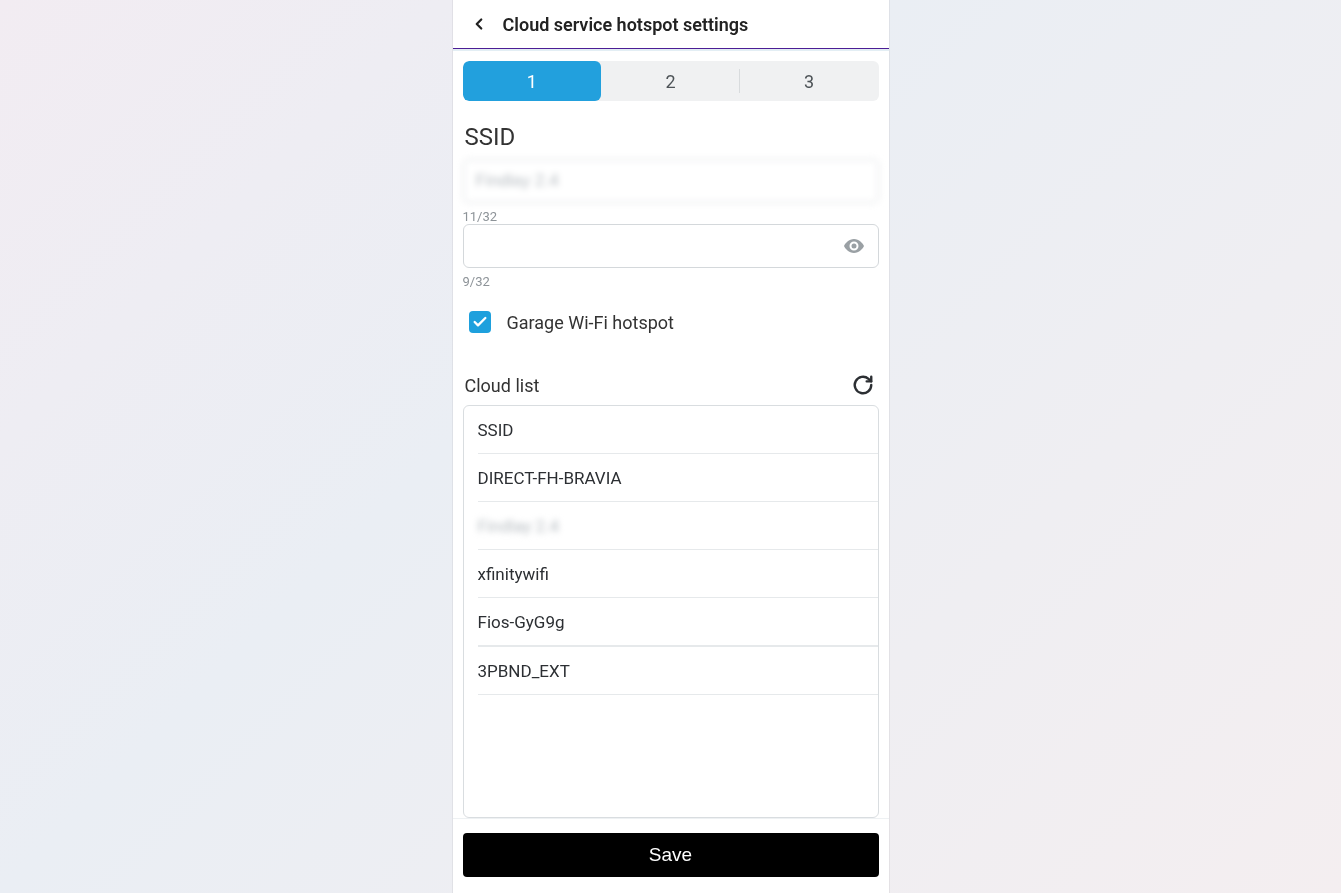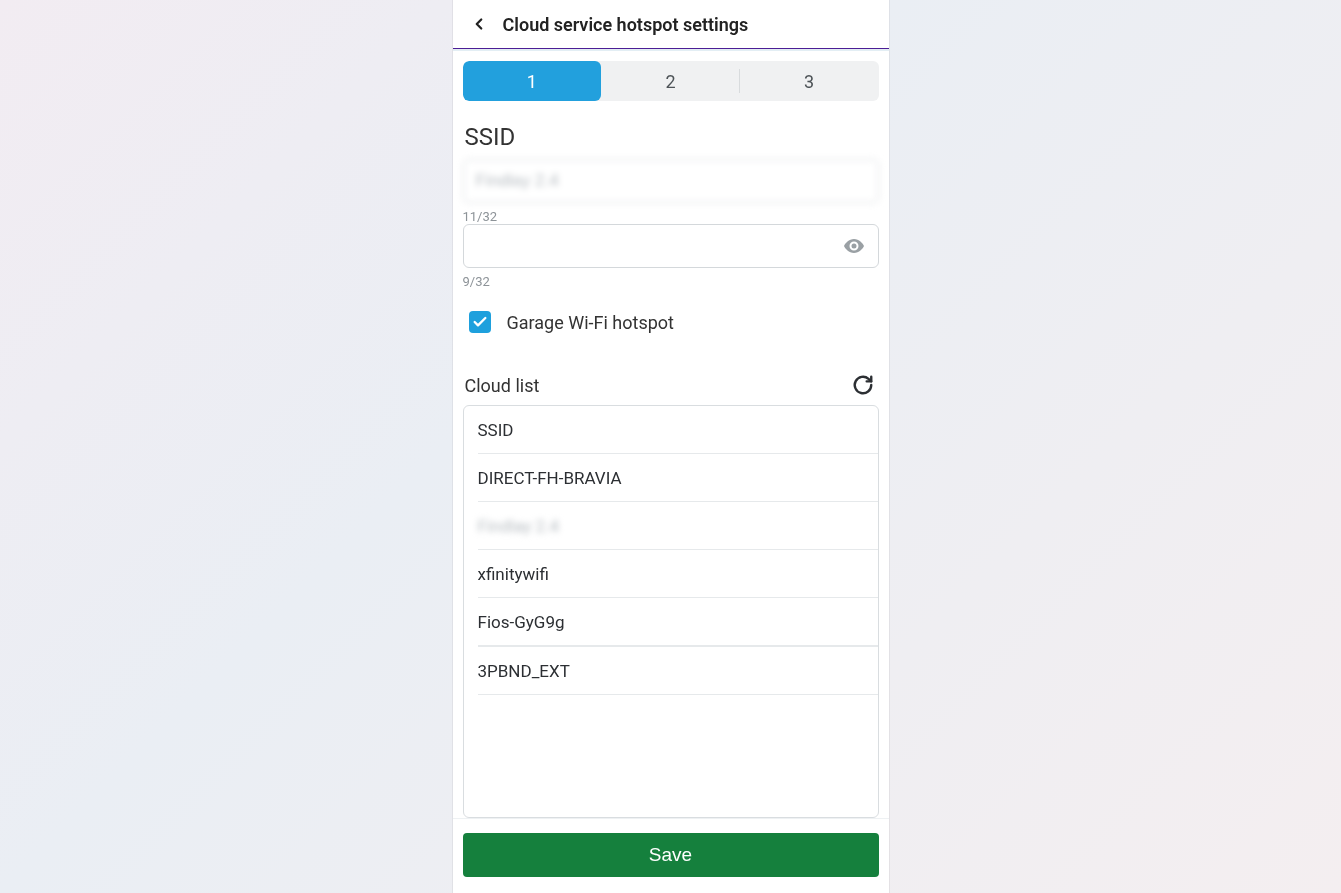--- a/index.html
+++ b/index.html
@@ -50,21 +50,21 @@
   .wifi-head{display:flex;align-items:center;justify-content:space-between;margin-top:38px;padding:0 2px 6px 2px;}
   .wifi-title{font-size:18px;color:#333;}
   .refresh-btn{width:28px;height:28px;display:flex;align-items:center;justify-content:center;cursor:pointer;}
   .wifi-list{border:1px solid #d9dde0;border-radius:6px;flex:1;overflow:hidden;}
   .wifi-item{height:47px;display:flex;align-items:center;padding:0 14px;
     font-size:17px;color:#2c2f33;cursor:pointer;}
   .wifi-sep{height:1px;background:#e6e9eb;margin-left:14px;}
   .wifi-item.blur-item{color:#b6bcc1;}
   .wifi-item.blur-item span{filter:blur(3px);}
   .footer{padding:14px 10px 16px 10px;border-top:1px solid #eef1f3;}
-  .save-btn{width:100%;height:44px;border:none;border-radius:4px;background:#15803d;
+  .save-btn{width:100%;height:44px;border:none;border-radius:4px;background:#000000;
     color:#fff;font-size:19px;cursor:pointer;}
 </style>
 </head>
 <body>
 
 <div class="phone">
 
   <div class="header">
     <div class="back-btn">
       <svg width="18" height="18" viewBox="0 0 24 24" fill="none" stroke="#222" stroke-width="3" stroke-linecap="round" stroke-linejoin="round">

